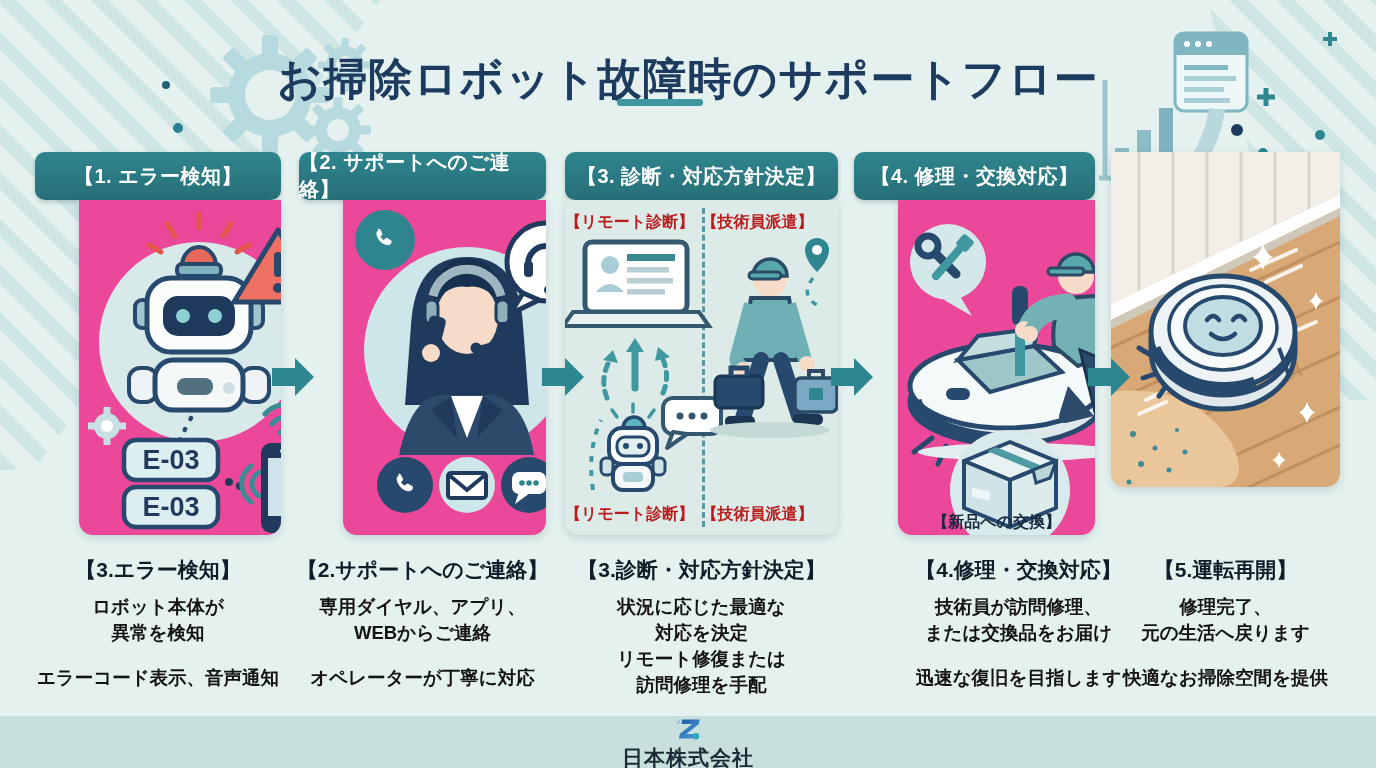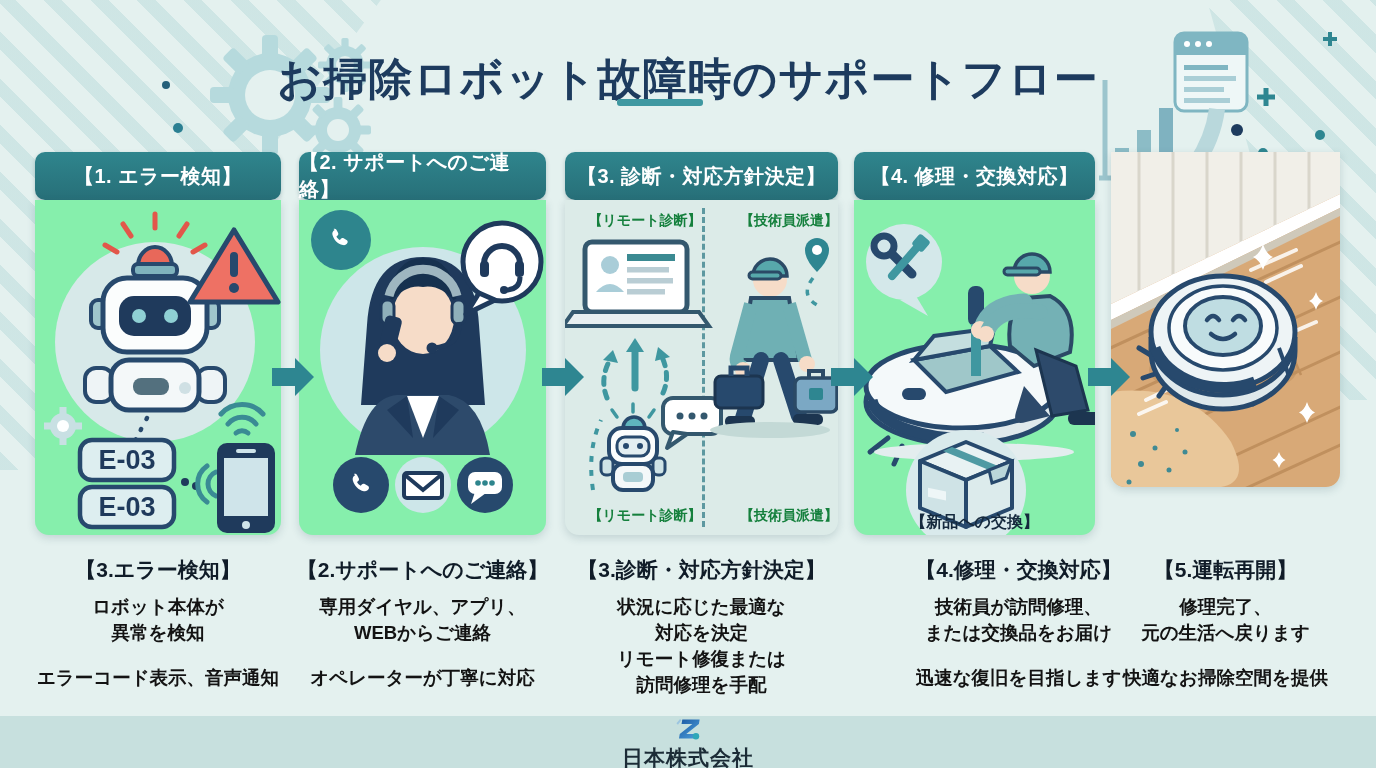--- a/index.html
+++ b/index.html
@@ -11,33 +11,33 @@
   .stripes-left{left:0;top:0;width:560px;height:470px;clip-path:polygon(0 0,380 0,0 0,38% 0,0 100%,0 0);clip-path:polygon(0% 0%,68% 0%,6% 100%,0% 100%);}
   .stripes-right{right:0;top:0;width:260px;height:400px;clip-path:polygon(35% 0,100% 0,100% 100%,78% 100%);}
 
   .title{position:absolute;left:0;right:0;top:38px;text-align:center;font-size:44px;font-weight:900;color:#1d3b5e;letter-spacing:1px;margin-top:12px;}
   .title-underline{position:absolute;left:617px;top:99px;width:86px;height:7px;background:#3f98a1;border-radius:3px;}
 
   
   .col{position:absolute;top:152px;}
   .col-header{height:48px;border-radius:10px;background:linear-gradient(180deg,#2f858d,#276f78);display:flex;align-items:center;justify-content:center;color:#fff;font-size:20px;font-weight:700;letter-spacing:.5px;box-shadow:0 2px 4px rgba(30,70,80,.25);}
   .col-body{position:relative;height:335px;border-radius:0 0 14px 14px;box-shadow:0 3px 8px rgba(40,80,90,.18);overflow:hidden;}
-  .body-white{background:#86efac;}
+  .body-white{background:#ec4899;margin-left:44px;}
   .body-tint{background:#dcebe8;}
 
   .flow-arrow{position:absolute;top:357px;width:42px;height:40px;z-index:5;}
 
   
   .summary{position:absolute;top:556px;text-align:center;color:#131313;}
   .summary .s-title{font-size:21px;font-weight:800;color:#101c28;margin-bottom:10px;}
   .summary .s-line{font-size:18.5px;font-weight:700;line-height:1.4;}
   .summary .s-gap{margin-top:19px;}
 
   
-  .sub-label{position:absolute;font-size:14px;font-weight:800;color:#15803d;width:50%;text-align:right;}
+  .sub-label{position:absolute;font-size:16px;font-weight:800;color:#b91c1c;width:50%;text-align:left;}
   .divider-dashed{position:absolute;left:50%;top:8px;bottom:8px;border-left:3px dashed #5d98a0;}
 
   
   .box-label{position:absolute;left:0;right:0;bottom:2px;text-align:center;font-size:16px;font-weight:800;color:#15293d;}
 
   .footer{position:absolute;left:0;right:0;top:716px;height:56px;background:#c7e0de;display:flex;align-items:center;justify-content:center;gap:2px;flex-direction:column;}
   .footer .company{font-size:21px;font-weight:700;color:#1b2b36;letter-spacing:1px;}
 
   svg{display:block;}
 </style>

